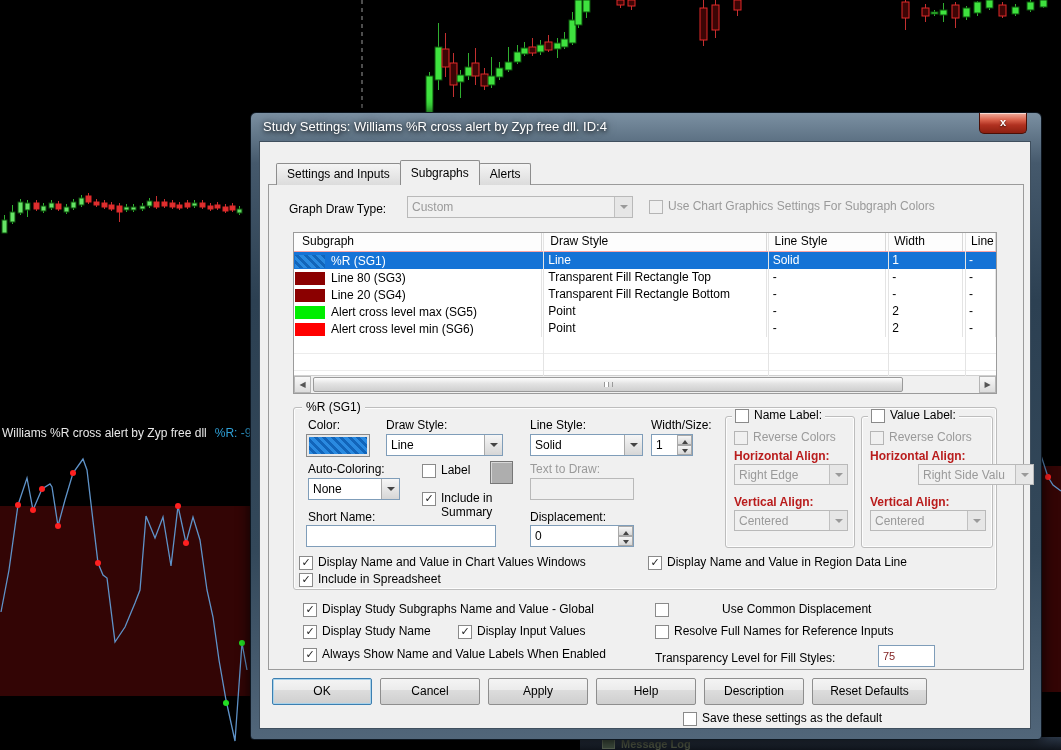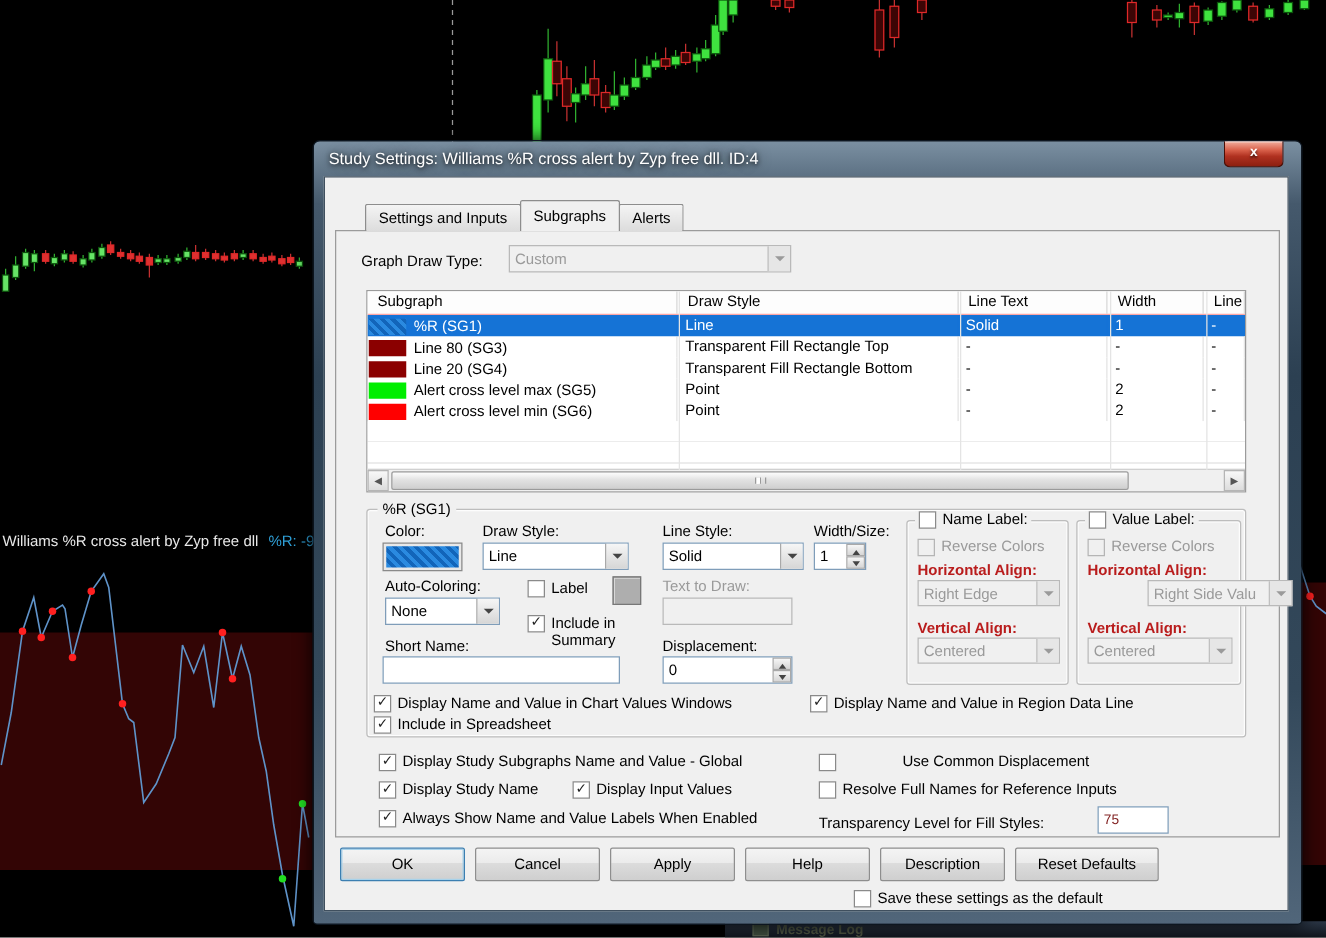--- a/index.html
+++ b/index.html
@@ -27,21 +27,21 @@
     text-shadow:0 1px 4px rgba(0,0,0,.9),0 0 10px rgba(0,0,0,.6);}
   .close-btn{position:absolute;right:14px;top:0;width:46px;height:20px;cursor:pointer;
     background:linear-gradient(#f2b0a0 0%,#d9604a 35%,#b03120 60%,#8c1f10 100%);
     border:1px solid #4b0f06;border-top:none;border-radius:0 0 5px 5px;
     box-shadow:inset 0 1px 0 rgba(255,255,255,.55);
     color:#fff;font-size:11px;font-weight:bold;text-align:center;line-height:19px;
     text-shadow:0 1px 2px rgba(0,0,0,.7);}
   .client{position:absolute;left:8px;top:28px;width:772px;height:588px;
     background:#f0f0f0;border:1px solid #3f4f5e;box-sizing:border-box;}
   
-  .tabs{position:absolute;left:32px;top:19px;height:24px;display:flex;align-items:flex-end;z-index:3;}
+  .tabs{position:absolute;left:16px;top:19px;height:24px;display:flex;align-items:flex-end;z-index:3;}
   .tab{height:21px;line-height:21px;padding:0 10px;font-size:12px;color:#000;
     background:linear-gradient(#f4f4f4,#dcdcdc);border:1px solid #8d8d8d;border-bottom:none;
     border-radius:2px 2px 0 0;margin-right:-1px;cursor:pointer;}
   .tab.active{height:24px;line-height:24px;background:#f0f0f0;position:relative;z-index:4;
     border-color:#8d8d8d;}
   .panel{position:absolute;left:8px;top:42px;width:756px;height:486px;
     border:1px solid #9b9b9b;background:#f0f0f0;box-sizing:border-box;}
   
   .lbl{position:absolute;font-size:12px;color:#000;white-space:nowrap;}
   .lbl.gray{color:#9a9a9a;}
@@ -301,27 +301,31 @@
       <div class="tab">Alerts</div>
     </div>
 
     <div class="panel">
 
       <span class="lbl" style="left:20px;top:17px;">Graph Draw Type:</span>
       <div class="combo disabled" style="left:138px;top:11px;width:226px;height:22px;">
         <span class="cv">Custom</span>
         <span class="arrow"></span>
       </div>
+      <div class="cb disabled" style="left:380px;top:15px;">
+          <span class="box"></span>
+          <span style="margin-top: -1px;">Use Chart Graphics Settings For Subgraph Colors</span>
+        </div>
 
       <div class="sgtable">
         <div class="gridlines"></div>
         <div class="thead" id="sg-thead">
             <div class="hc" style="width: 249px;">Subgraph</div>
             <div class="hc" style="width: 225px;">Draw Style</div>
-            <div class="hc" style="width: 120px;">Line Text</div>
+            <div class="hc" style="width: 120px;">Line Style</div>
             <div class="hc" style="width: 77px;">Width</div>
             <div class="hc" style="width: 33px;">Line L</div>
           </div>
         <div id="sg-tbody">
             <div class="trow sel">
               <div class="tc first" style="width: 249px;">
                 <span class="sw hatch-blue"></span>
                 <span>%R (SG1)</span>
               </div>
               <div class="tc" style="width: 225px;">Line</div>

